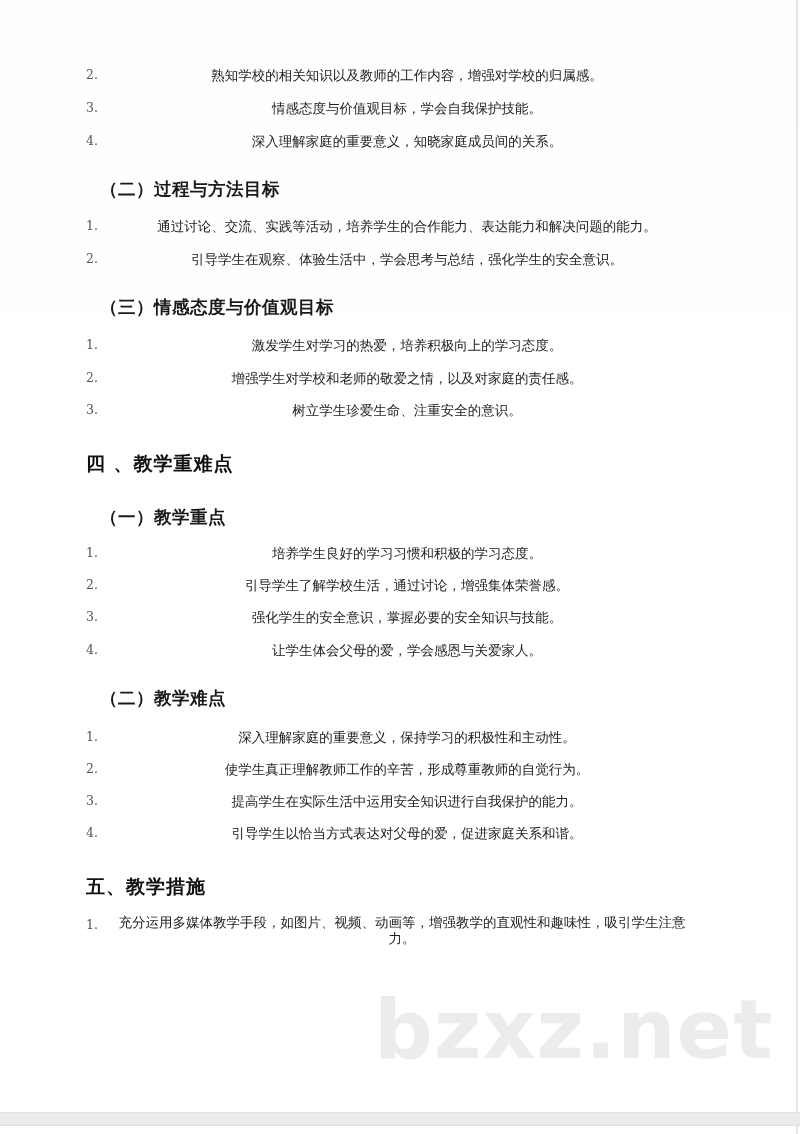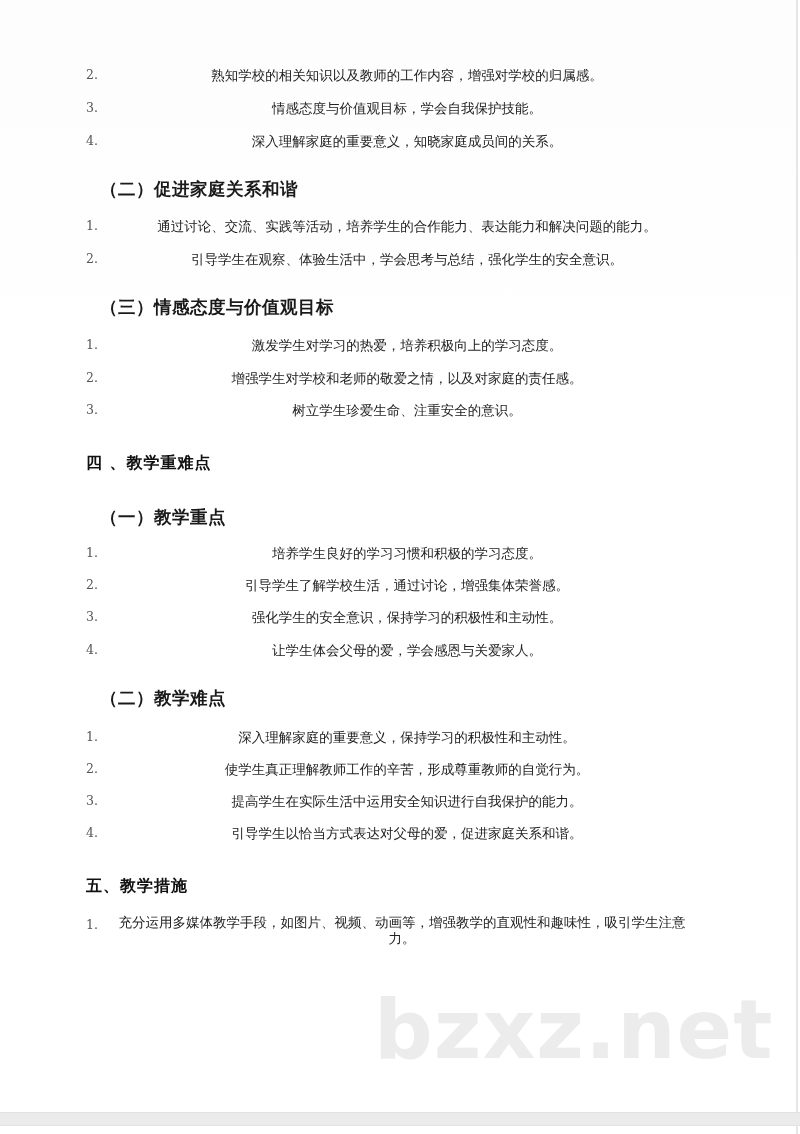--- a/index.html
+++ b/index.html
@@ -74,21 +74,21 @@
       left: 14px;
       font-size: 17.5px;
       font-weight: bold;
       color: #1a1a1a;
       line-height: 24px;
       letter-spacing: 0.5px;
     }
     .h2 {
       position: absolute;
       left: 0;
-      font-size: 16px;
+      font-size: 19px;
       font-weight: bold;
       color: #111;
       line-height: 26px;
       letter-spacing: 1px;
     }
     .watermark {
       position: absolute;
       left: 374px;
       top: 985px;
       font-family: "DejaVu Sans", "Liberation Sans", sans-serif;
@@ -112,21 +112,21 @@
     </div>
     <div class="list-item" style="top:97px">
       <span class="list-num">3.</span>
       <span class="list-text">情感态度与价值观目标，学会自我保护技能。</span>
     </div>
     <div class="list-item" style="top:130px">
       <span class="list-num">4.</span>
       <span class="list-text">深入理解家庭的重要意义，知晓家庭成员间的关系。</span>
     </div>
 
-    <div class="h3" style="top:177px">（二）促进家庭关系和谐</div>
+    <div class="h3" style="top:177px">（二）过程与方法目标</div>
     <div class="list-item" style="top:215px">
       <span class="list-num">1.</span>
       <span class="list-text">通过讨论、交流、实践等活动，培养学生的合作能力、表达能力和解决问题的能力。</span>
     </div>
     <div class="list-item" style="top:248px">
       <span class="list-num">2.</span>
       <span class="list-text">引导学生在观察、体验生活中，学会思考与总结，强化学生的安全意识。</span>
     </div>
 
     <div class="h3" style="top:295px">（三）情感态度与价值观目标</div>
@@ -149,21 +149,21 @@
     <div class="list-item" style="top:542px">
       <span class="list-num">1.</span>
       <span class="list-text">培养学生良好的学习习惯和积极的学习态度。</span>
     </div>
     <div class="list-item" style="top:574px">
       <span class="list-num">2.</span>
       <span class="list-text">引导学生了解学校生活，通过讨论，增强集体荣誉感。</span>
     </div>
     <div class="list-item" style="top:606px">
       <span class="list-num">3.</span>
-      <span class="list-text">强化学生的安全意识，保持学习的积极性和主动性。</span>
+      <span class="list-text">强化学生的安全意识，掌握必要的安全知识与技能。</span>
     </div>
     <div class="list-item" style="top:639px">
       <span class="list-num">4.</span>
       <span class="list-text">让学生体会父母的爱，学会感恩与关爱家人。</span>
     </div>
 
     <div class="h3" style="top:686px">（二）教学难点</div>
     <div class="list-item" style="top:726px">
       <span class="list-num">1.</span>
       <span class="list-text">深入理解家庭的重要意义，保持学习的积极性和主动性。</span>

